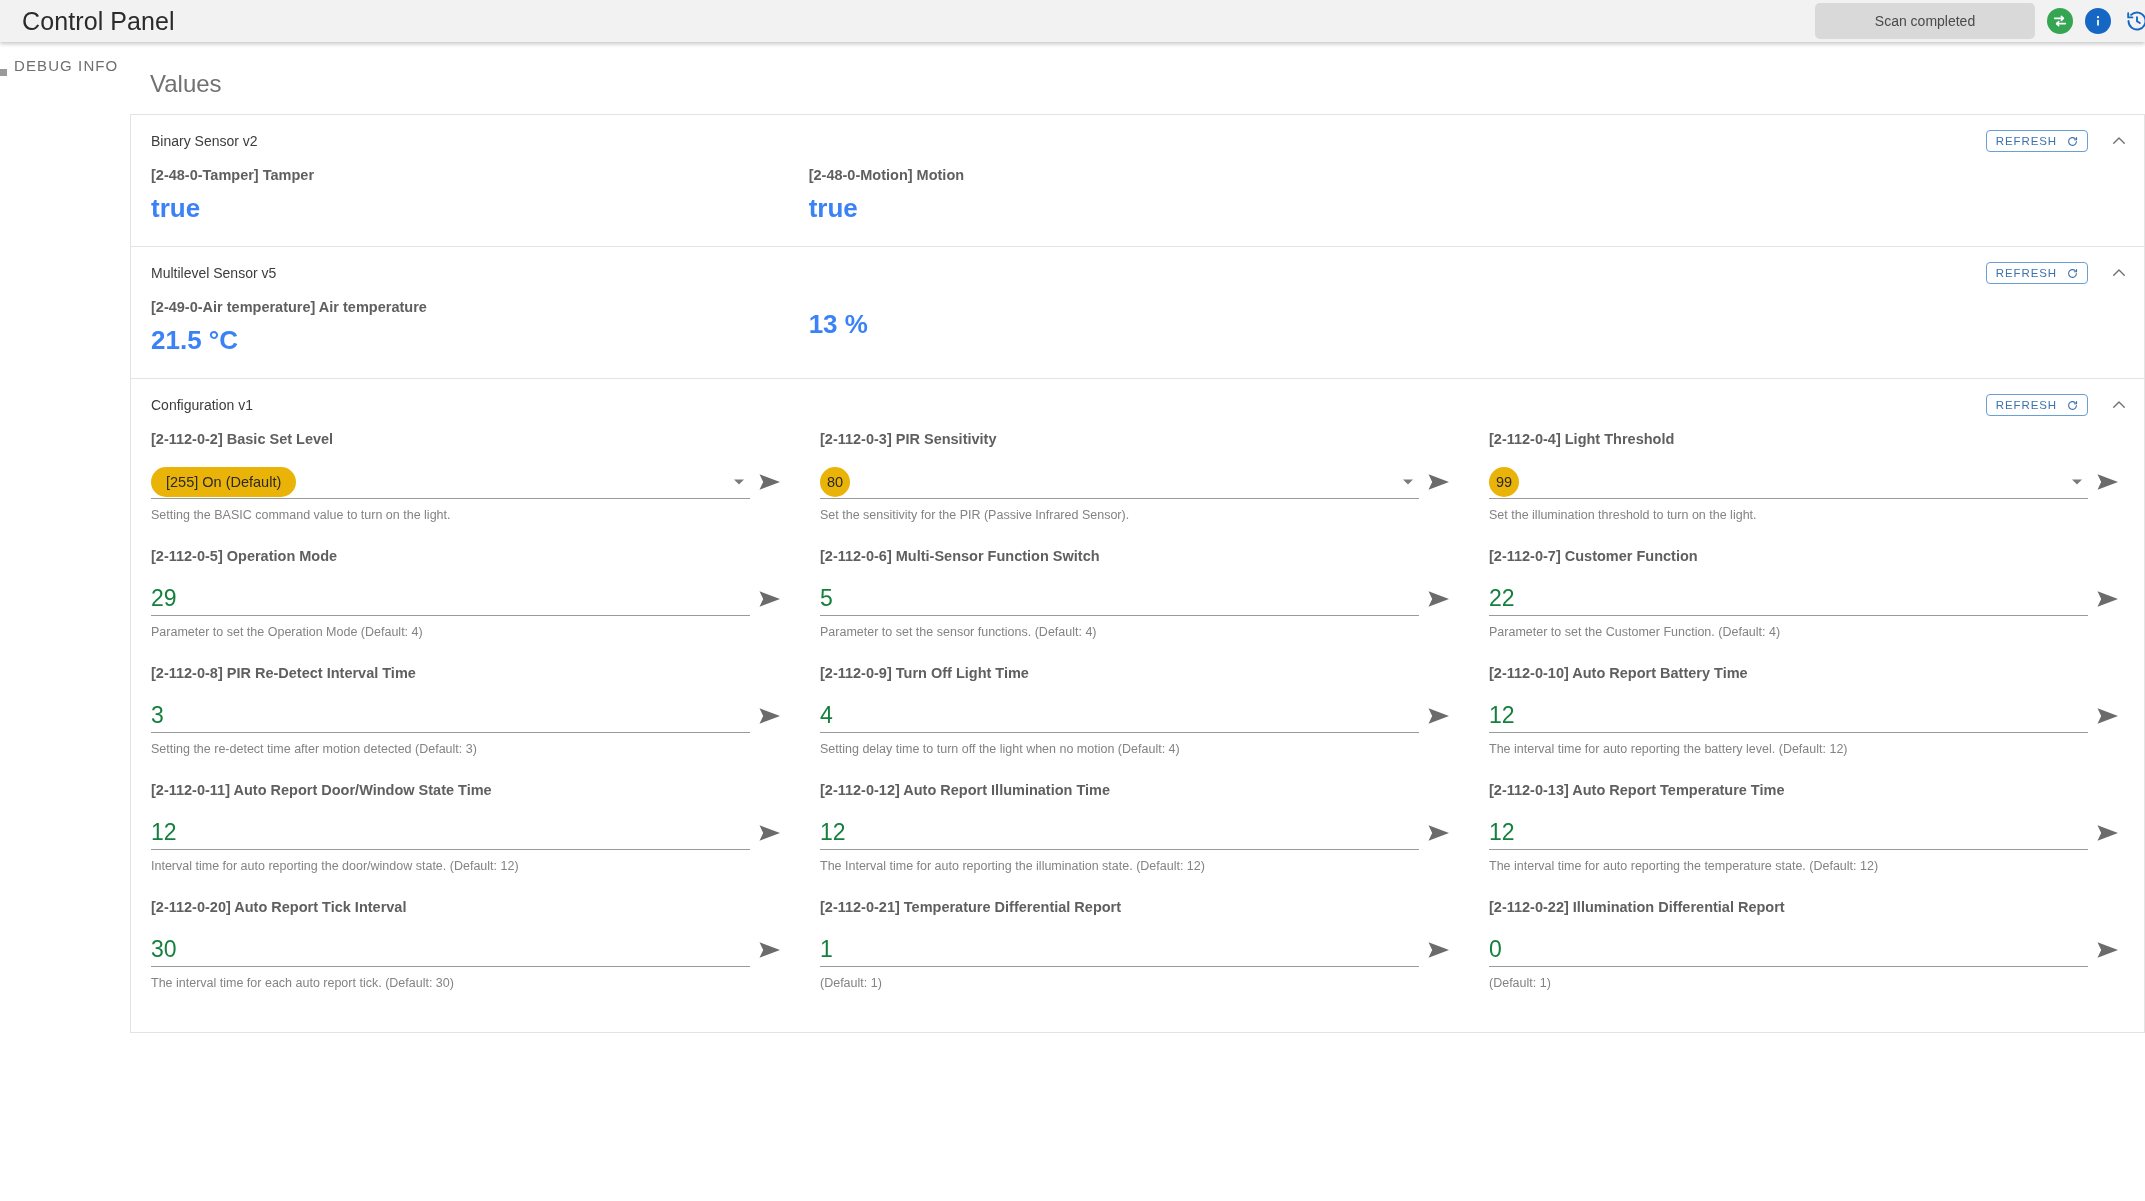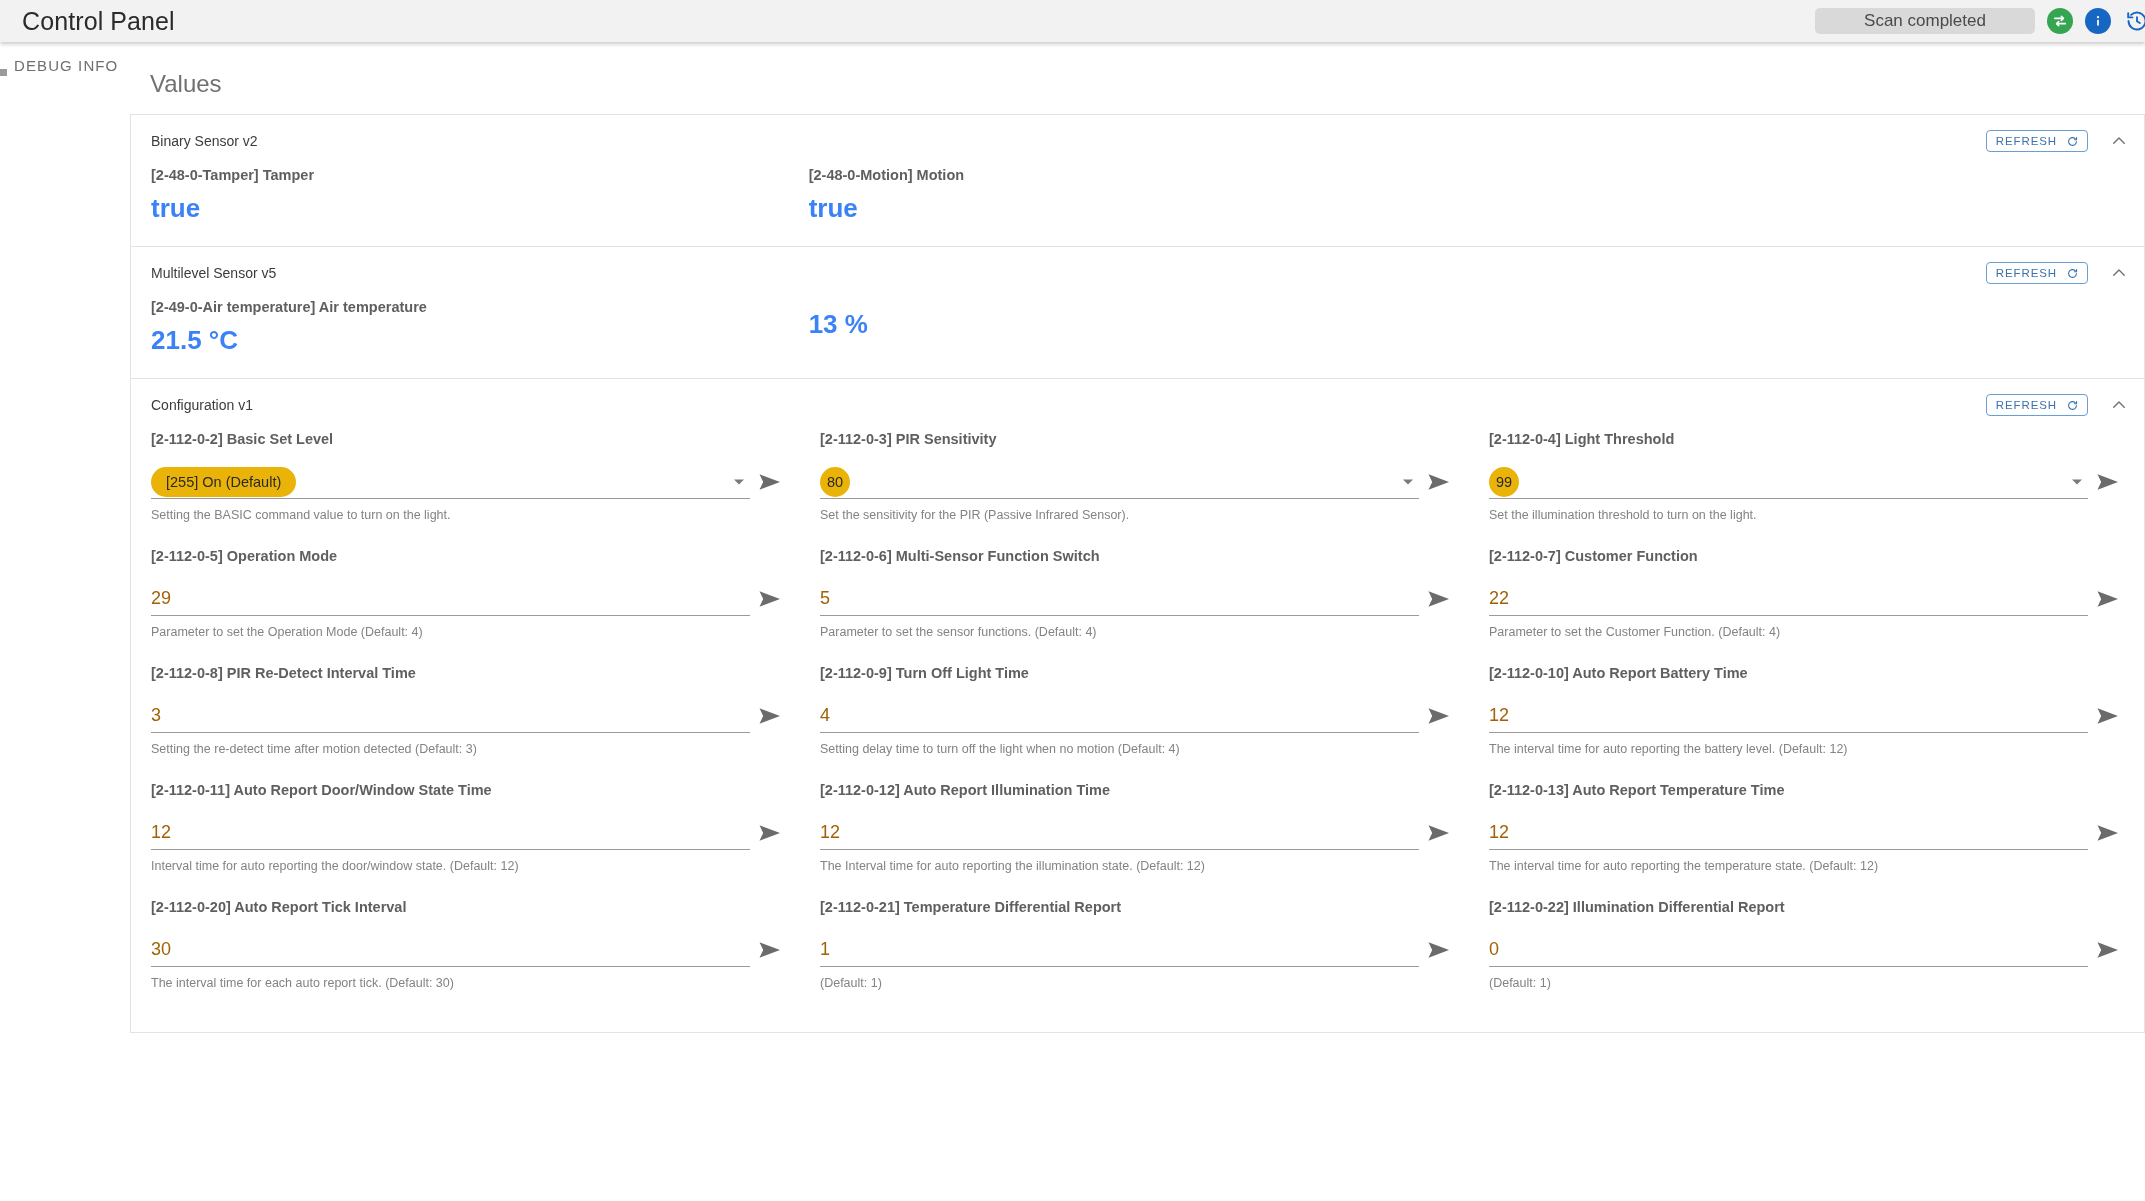--- a/index.html
+++ b/index.html
@@ -23,23 +23,23 @@
     margin-left: 22px;
     font-size: 25px; color: #2b2b2b; font-weight: 400; letter-spacing: .1px;
   }
   .appbar-right {
     position: absolute; right: 0px; top: 0; height: 42px;
     display: flex; align-items: center; gap: 12px; padding-right: 2px;
   }
   .scan-chip {
     background: #d9d9d9; color: #4a4a4a;
     border-radius: 5px;
-    height: 26px; min-width: 220px;
+    height: 36px; min-width: 220px;
     display: flex; align-items: center; justify-content: center;
-    font-size: 17px; padding: 0 18px;
+    font-size: 14px; padding: 0 18px;
   }
   .circ-icon {
     width: 26px; height: 26px; border-radius: 50%;
     display: flex; align-items: center; justify-content: center;
     color: #fff; flex: 0 0 auto;
   }
   .circ-green { background: #35a552; }
   .circ-blue  { background: #1667c4; }
   .icon-history {
     width: 28px; height: 28px; color: #1667c4;
@@ -123,21 +123,21 @@
   .cfg-label { font-size: 14.5px; color: #5f5f5f; font-weight: bold; margin-bottom: 18px; }
 
   .cfg-field-row { display: flex; align-items: flex-end; }
   .cfg-input-wrap {
     flex: 1 1 auto; position: relative;
     border-bottom: 1px solid #9a9a9a;
     height: 34px; display: flex; align-items: center;
   }
   .cfg-input-wrap.chip-mode { padding-left: 0px; }
   .cfg-text {
-    font-size: 18px; color: #a16207;
+    font-size: 23px; color: #15803d;
     border: none; outline: none; background: transparent;
     width: 100%; font-family: "Liberation Sans", sans-serif;
   }
   .cfg-chip {
     background: #eab308; color: #2a2a2a;
     border-radius: 17px; height: 30px;
     display: inline-flex; align-items: center;
     padding: 0 15px; font-size: 14.5px; white-space: nowrap;
   }
   .cfg-chip.round {

